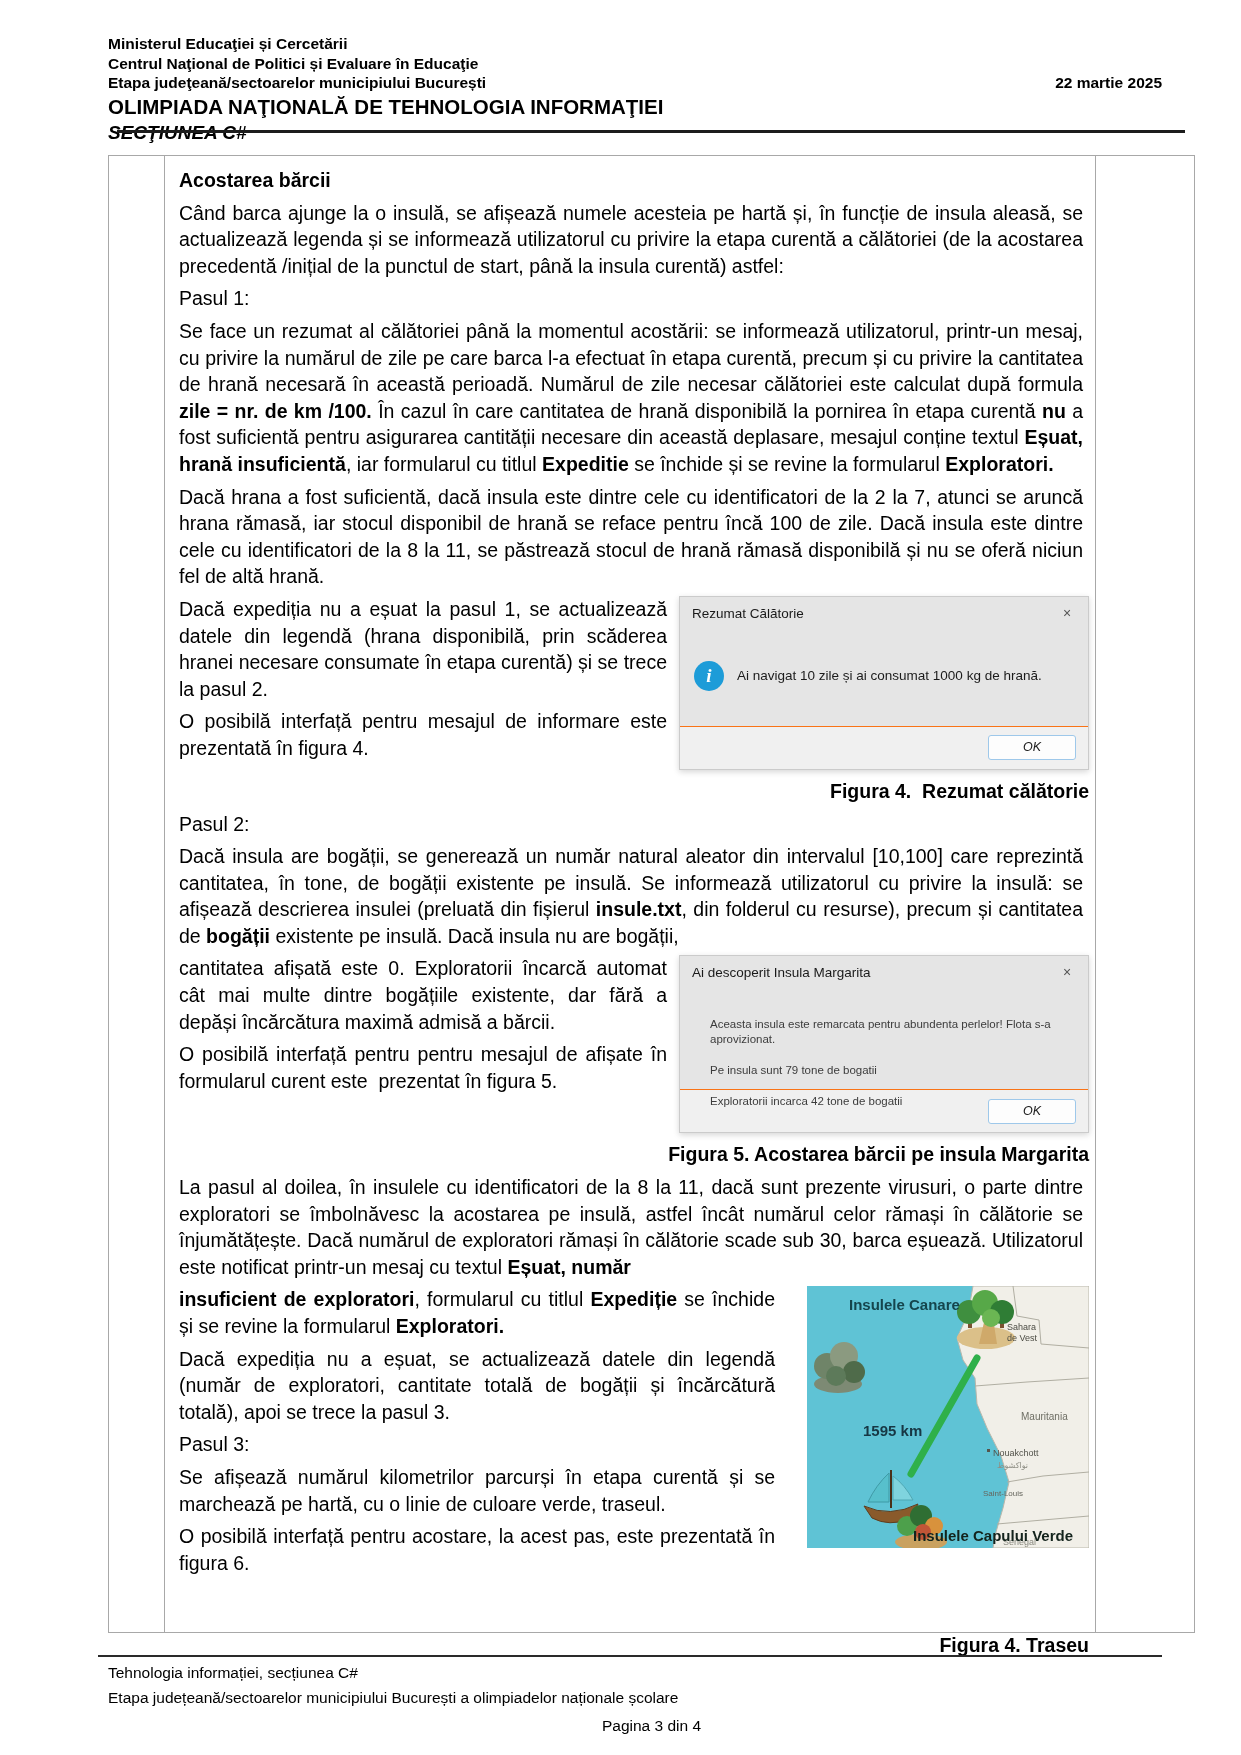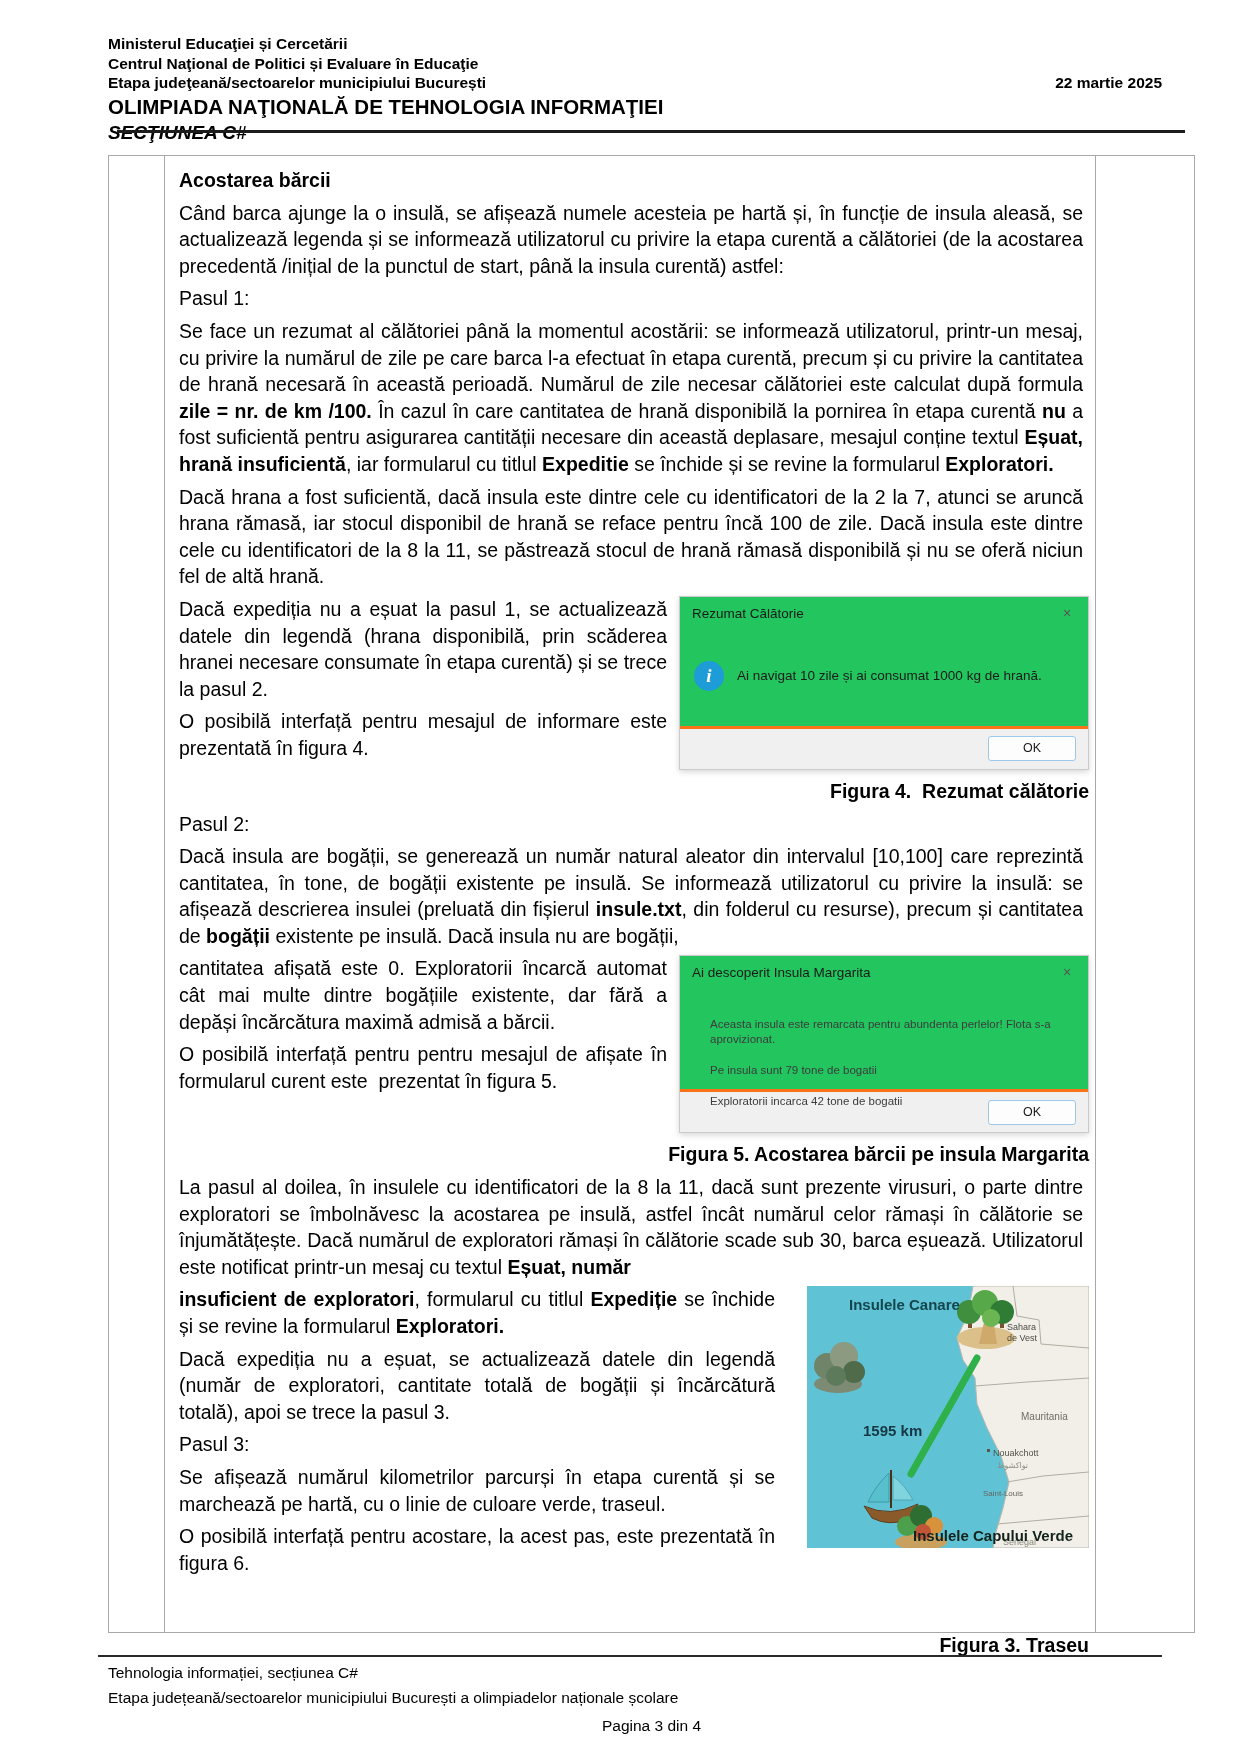--- a/index.html
+++ b/index.html
@@ -25,37 +25,37 @@
   .cell p{margin:6px;text-align:justify;}
   .cell p.noj{text-align:left;}
   b{font-weight:bold;}
   .h-doc{font-weight:bold;text-align:left !important;}
   .caption{font-weight:bold;text-align:right !important;clear:right;margin:2px 0 4px 0 !important;}
 
   
   .figfloat{float:right;clear:right;margin:0 0 8px 12px;}
 
   
-  .dlg{width:408px;background:#22c55e;border:1px solid #cbcbcb;box-shadow:0 2px 6px rgba(0,0,0,.16);
+  .dlg{width:408px;background:#e5e5e5;border:1px solid #cbcbcb;box-shadow:0 2px 6px rgba(0,0,0,.16);
        font-size:13.5px;line-height:17px;text-align:left;}
   .dlg-title{display:flex;align-items:center;height:33px;padding-left:12px;font-size:13.5px;color:#1a1a1a;}
   .dlg-close{margin-left:auto;width:42px;height:33px;display:flex;align-items:center;justify-content:center;
              font-size:14px;color:#555;}
   .dlg-body{box-sizing:border-box;display:flex;align-items:center;gap:13px;padding:6px 16px 10px 14px;}
   .dlg4 .dlg-body{height:96px;}
   .dlg5 .dlg-body{height:100px;align-items:flex-start;padding-top:12px;}
   .info-icon{flex:0 0 auto;width:30px;height:30px;border-radius:50%;background:#1d9cd8;color:#fff;
              display:flex;align-items:center;justify-content:center;
              font-family:"Liberation Serif",serif;font-weight:bold;font-style:italic;font-size:19px;}
   .dlg-msg{font-size:13.5px;color:#1b1b1b;}
   .dlg5 .dlg-msg{font-size:11.5px;line-height:15px;color:#3c3c3c;}
   .dlg5 .dlg-msg div{margin:16px;}
   .m-top{margin-bottom:0;}
-  .dlg-footer{box-sizing:border-box;height:43px;background:#f0f0f0;border-top:3px solid #f97316;
-              display:flex;align-items:center;justify-content:flex-end;padding-right:12px;}
+  .dlg-footer{box-sizing:border-box;height:43px;background:#f0f0f0;border-top:1px solid #f97316;
+              display:flex;align-items:center;justify-content:flex-end;padding-right:12px;font-style:italic;}
   .ok-btn{box-sizing:border-box;width:88px;height:25px;background:#fdfdfd;border:1px solid #9ec8ea;
           border-radius:3px;font-size:12.5px;color:#1a1a1a;display:flex;align-items:center;justify-content:center;}
 
   
   .map{width:282px;height:338px;overflow:hidden;margin-left:32px;}
   .map svg{display:block;}
   .map text{font-family:"Liberation Sans",sans-serif;}
   .map .big{font-weight:bold;font-size:15px;}
   .map .dist{font-weight:bold;font-size:15px;}
   .map .sm{font-size:9px;} .map .xs{font-size:8px;} .map .md{font-size:10px;}
@@ -197,21 +197,21 @@
           <text x="196" y="259" class="sm" fill="#8a8a80">Senegal</text>
           <text x="106" y="255" class="big" fill="#13231c">Insulele Capului Verde</text>
         </svg>
       </div>
 
       <p><b>insuficient de exploratori</b><span>, formularul cu titlul </span><b>Expediție</b><span> se închide și se revine la formularul </span><b>Exploratori.</b></p>
       <p><span>Dacă expediția nu a eșuat, se actualizează datele din legendă (număr de exploratori, cantitate totală de bogății și încărcătură totală), apoi se trece la pasul 3.</span></p>
       <p class="noj"><span>Pasul 3:</span></p>
       <p><span>Se afișează numărul kilometrilor parcurși în etapa curentă și se marchează pe hartă, cu o linie de culoare verde, traseul.</span></p>
       <p><span>O posibilă interfață pentru acostare, la acest pas, este prezentată în figura 6.</span></p>
-      <p class="caption">Figura 3. Traseu</p>
+      <p class="caption">Figura 4. Traseu</p>
     </div>
   </div>
 
   <div class="footer-rule"></div>
   <div class="footer">
     <div>Tehnologia informației, secțiunea C#</div>
     <div>Etapa județeană/sectoarelor municipiului București a olimpiadelor naționale școlare</div>
     <div class="pg">Pagina 3 din 4</div>
   </div>
 

